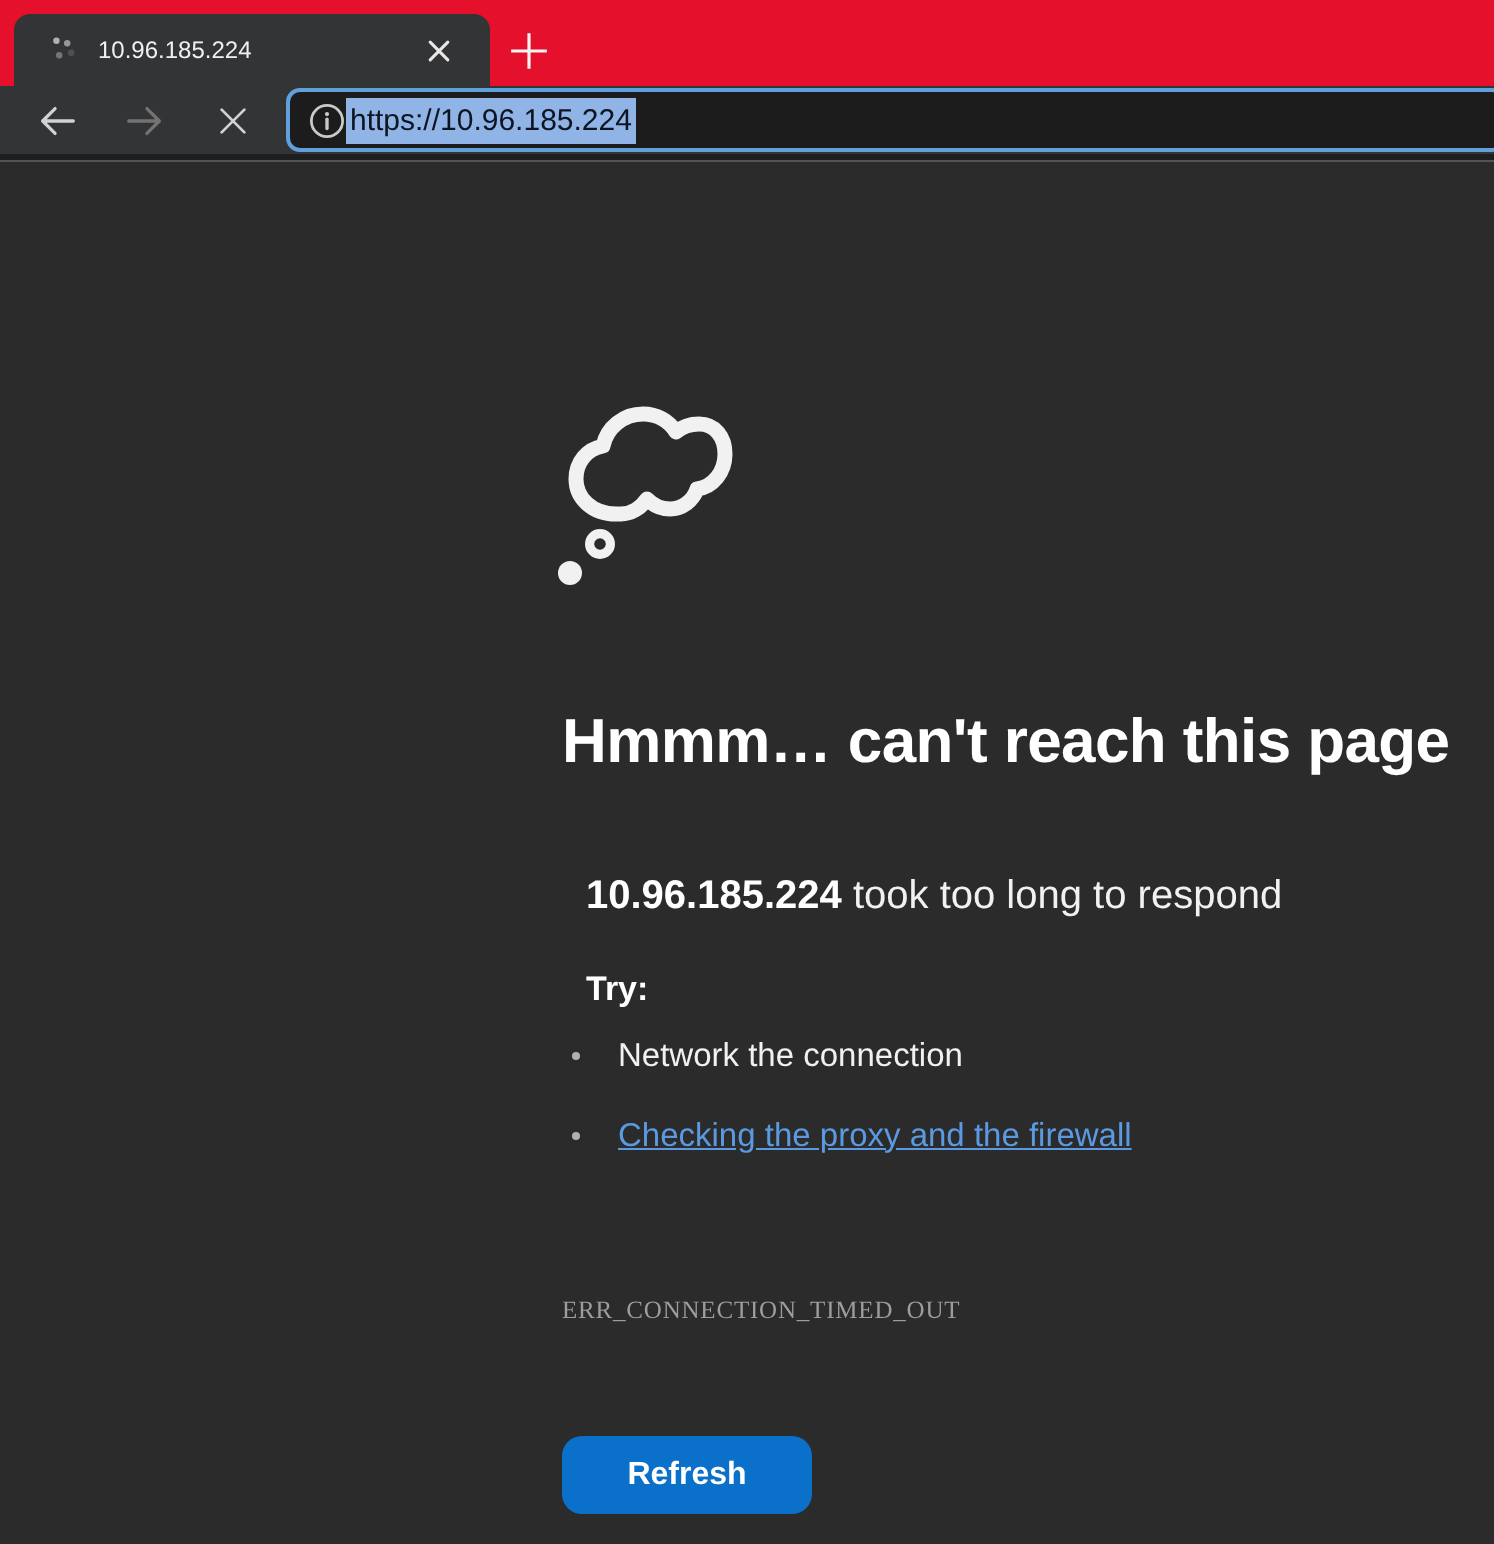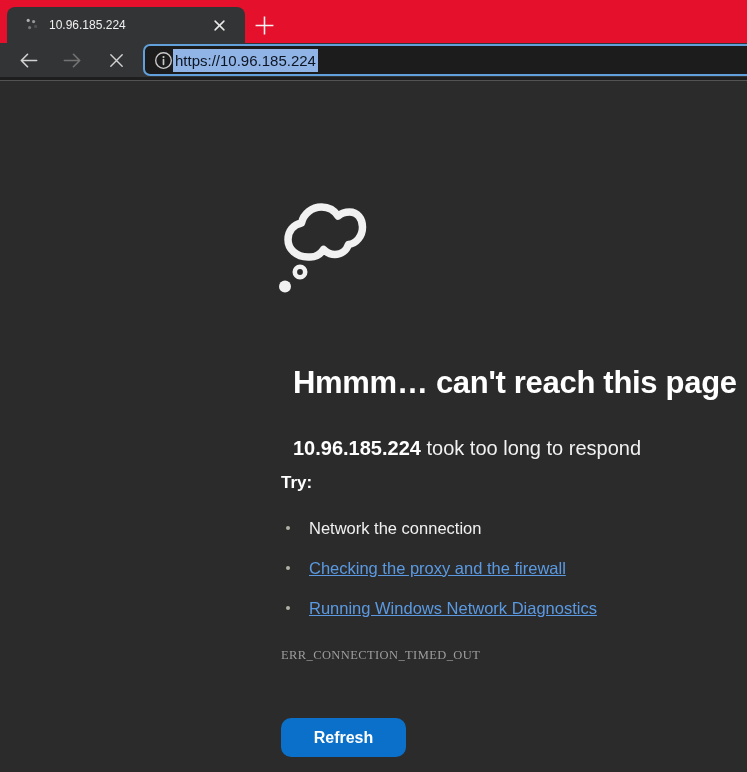--- a/index.html
+++ b/index.html
@@ -51,31 +51,31 @@
   }
 
   .chrome-gap  { position:absolute; left:0; top:77px; width:747px; height:3px; background:#1e1e1e; }
   .chrome-line { position:absolute; left:0; top:80px; width:747px; height:1px; background:#535353; }
 
   
   .content { position:absolute; left:0; top:81px; width:747px; height:691px; background:#2b2b2b; }
   .cloud-wrap { position:absolute; left:276px; top:115px; }
 
   .err-heading {
-    position:absolute; left:281px; top:272px; margin:12px;
+    position:absolute; left:281px; top:272px; margin:0;
     font-size:31px; font-weight:bold; letter-spacing:-0.3px;
     color:#ffffff; white-space:nowrap;
   }
   .err-sub {
     position:absolute; left:281px; top:344px; margin:12px;
     font-size:20px; color:#f1f1f1; white-space:nowrap;
   }
   .err-sub b { font-weight:bold; color:#ffffff; }
   .try-label {
-    position:absolute; left:281px; top:392px; margin:0;
+    position:absolute; left:281px; top:392px; margin:12px;
     font-size:17px; font-weight:bold; color:#ffffff;
   }
   .suggestions {
     position:absolute; left:281px; top:427px; margin:0; padding:0;
     list-style:none;
   }
   .suggestions li { height:40px; display:flex; align-items:center; }
   .bullet {
     width:4px; height:4px; border-radius:50%; background:#b5b0a6;
     margin:0 0 0 5px; flex:0 0 auto;
@@ -190,22 +190,18 @@
 
   <ul class="suggestions">
     <li>
       <span class="bullet"></span>
       <span class="sugg-text">Network the connection</span>
     </li>
     <li>
       <span class="bullet"></span>
       <a class="sugg-text">Checking the proxy and the firewall</a>
     </li>
-    <li>
-      <span class="bullet"></span>
-      <a class="sugg-text">Running Windows Network Diagnostics</a>
-    </li>
   </ul>
 
   <p class="err-code">ERR_CONNECTION_TIMED_OUT</p>
 
   <button class="refresh-btn">Refresh</button>
 </div>
 
 </body></html>

